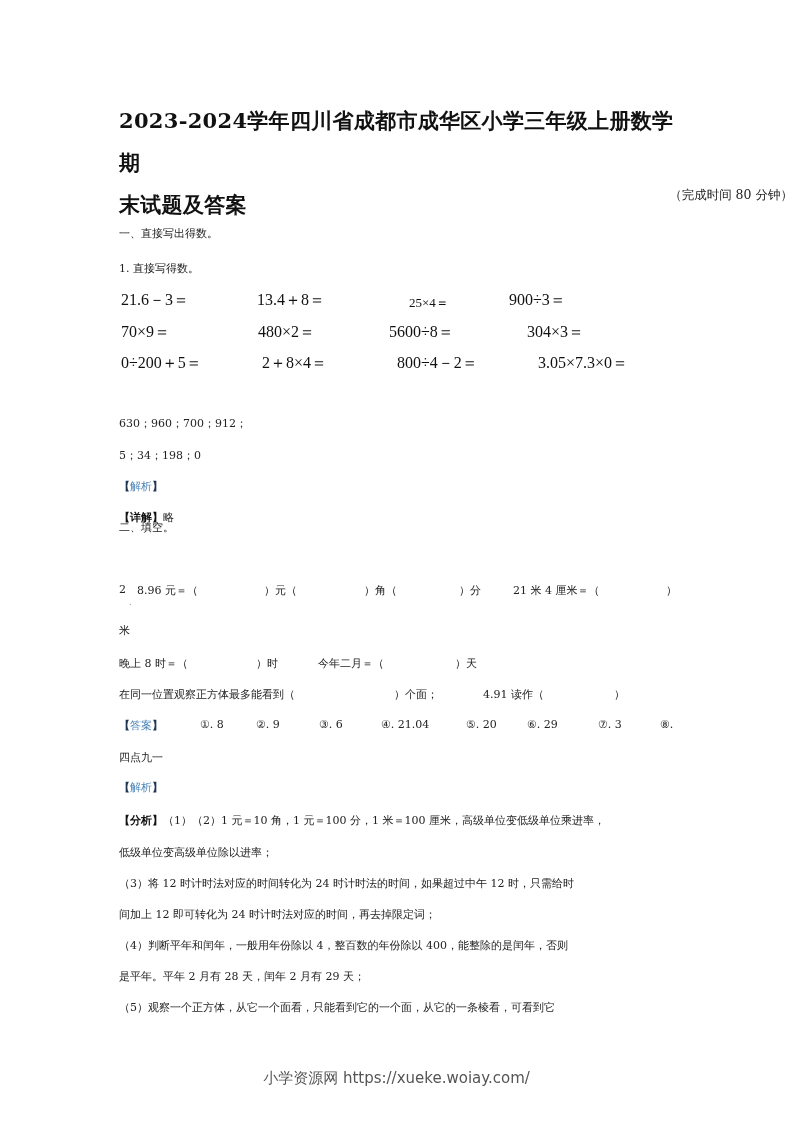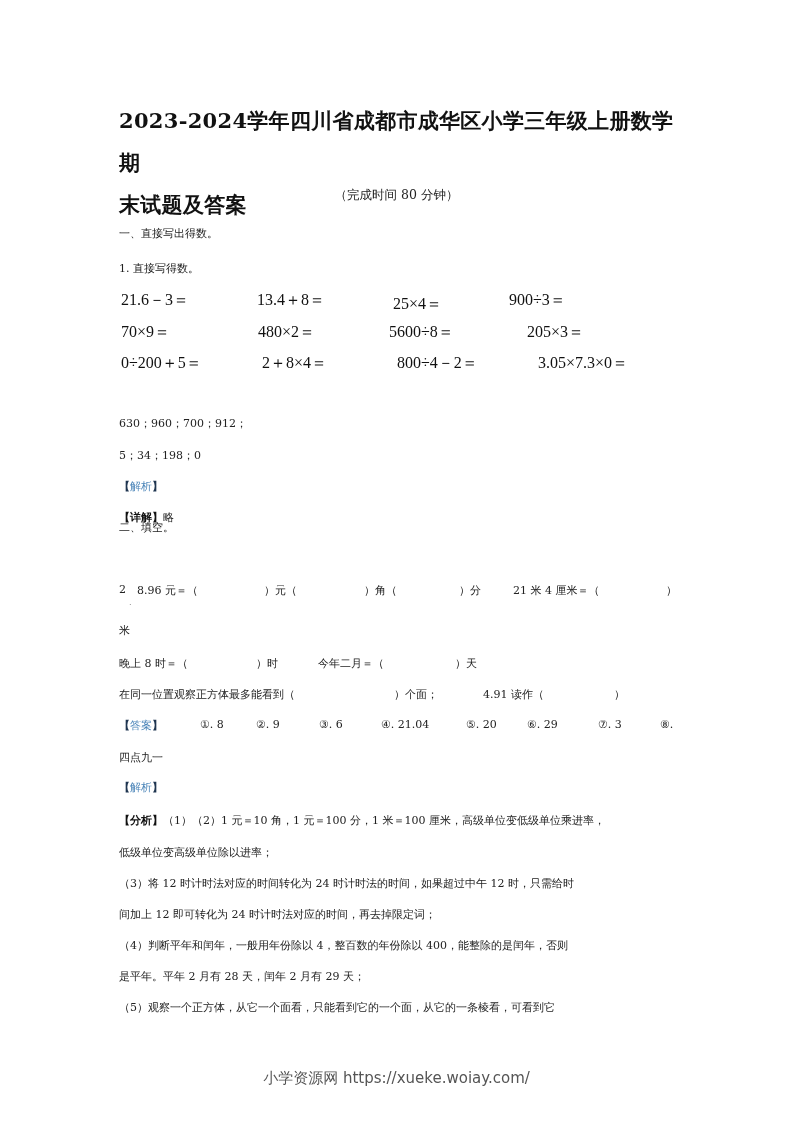--- a/index.html
+++ b/index.html
@@ -10,31 +10,31 @@
     }
     .page { position: absolute; left: 0; top: 0; width: 793px; height: 1048px; border-radius: 19px; }
     .title {
       position: absolute; left: 119px; top: 100px; width: 570px;
       font-family: "DejaVu Serif", serif; font-weight: bold;
       font-size: 21px; line-height: 42px; color: #111;
       letter-spacing: 0.3px;
     }
     .subtitle {
       position: absolute; left: 0; width: 793px; top: 187px;
-      text-align: center; font-size: 12.5px; color: #222;
+      text-align: right; font-size: 12.5px; color: #222;
     }
     .line {
       position: absolute; left: 119px; font-size: 11px; color: #222;
       white-space: nowrap;
     }
     .math {
       position: absolute; font-family: "Liberation Serif", "DejaVu Serif", serif;
       font-size: 16px; color: #111; white-space: nowrap;
     }
-    .math.small { font-size: 16px; }
+    .math.small { font-size: 13px; margin-left: 16px; }
     .tag-blue { color: #4a84b8; }
     .bracket { color: #1f3550; font-weight: bold; }
     .bracket-black { color: #111; font-weight: bold; }
     .footer {
       position: absolute; left: 0; width: 793px; top: 1069px;
       text-align: center; font-family: "DejaVu Sans", sans-serif;
       font-size: 15px; color: #555;
     }
     .dot { position: absolute; left: 129px; top: 600px; font-size: 8px; color: #666; }
   </style>
@@ -53,21 +53,21 @@
   <div class="line" style="top:261px">1.  直接写得数。</div>
 
   <div class="math" style="left:121px;top:290px">21.6－3＝</div>
   <div class="math" style="left:257px;top:290px">13.4＋8＝</div>
   <div class="math small" style="left:393px;top:294px">25×4＝</div>
   <div class="math" style="left:509px;top:290px">900÷3＝</div>
 
   <div class="math" style="left:121px;top:322px">70×9＝</div>
   <div class="math" style="left:258px;top:322px">480×2＝</div>
   <div class="math" style="left:389px;top:322px">5600÷8＝</div>
-  <div class="math" style="left:527px;top:322px">205×3＝</div>
+  <div class="math" style="left:527px;top:322px">304×3＝</div>
 
   <div class="math" style="left:121px;top:353px">0÷200＋5＝</div>
   <div class="math" style="left:262px;top:353px">2＋8×4＝</div>
   <div class="math" style="left:397px;top:353px">800÷4－2＝</div>
   <div class="math" style="left:538px;top:353px">3.05×7.3×0＝</div>
 
   <div class="line" style="top:416px">630；960；700；912；</div>
   <div class="line" style="top:448px">5；34；198；0</div>
   <div class="line" style="top:479px">
     <span class="bracket">【</span><span class="tag-blue">解析</span><span class="bracket">】</span>

